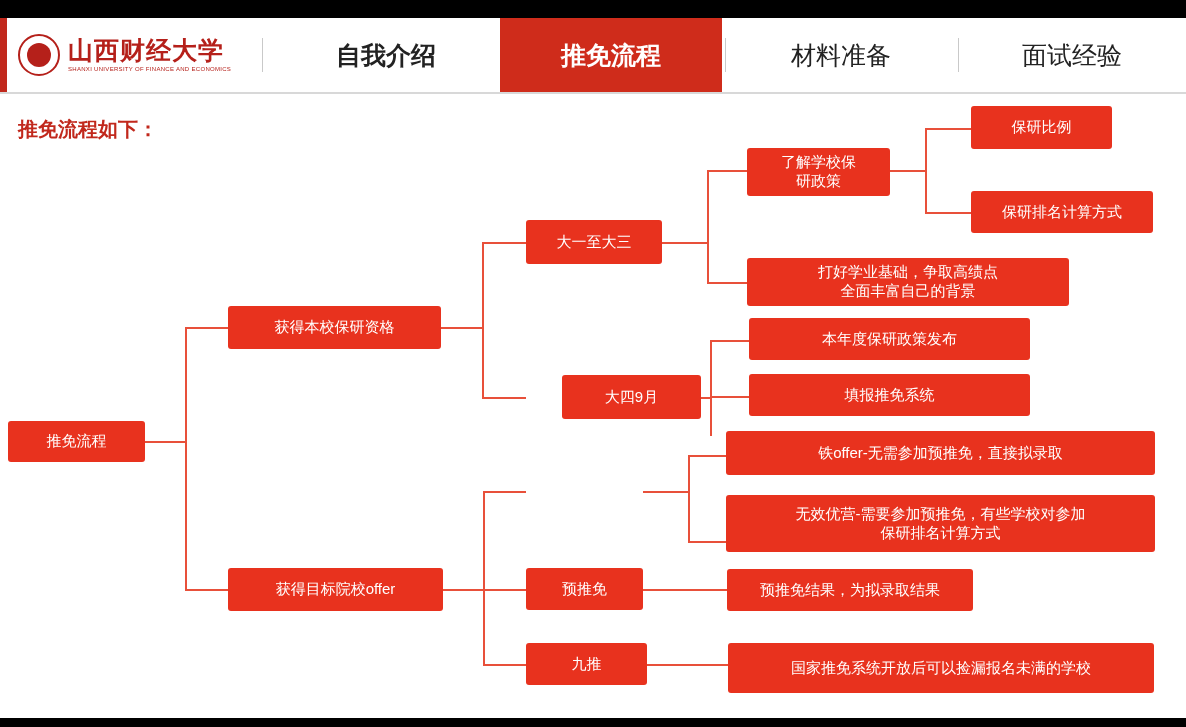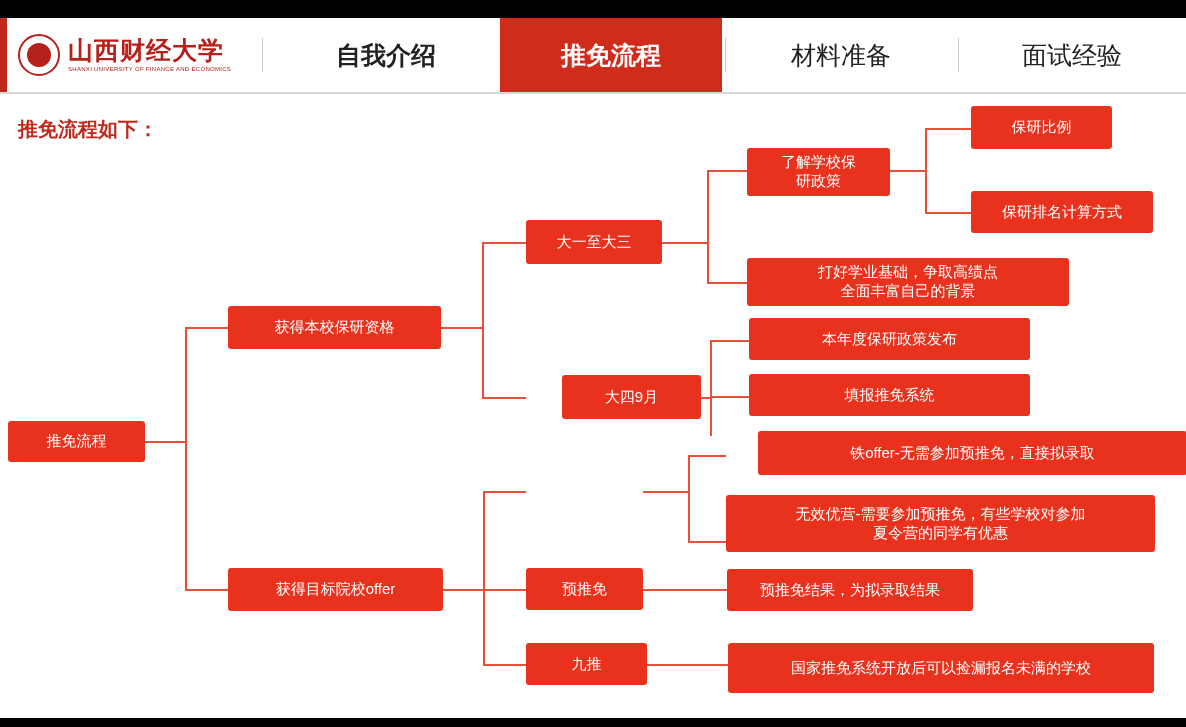--- a/index.html
+++ b/index.html
@@ -289,27 +289,27 @@
     </div>
 
     <div class="node" style="left:749px; top:300px; width:281px; height:42px;">
       <span>本年度保研政策发布</span>
     </div>
 
     <div class="node" style="left:749px; top:356px; width:281px; height:42px;">
       <span>填报推免系统</span>
     </div>
 
-    <div class="node" style="left:726px; top:413px; width:429px; height:44px;margin-left:32px;">
+    <div class="node" style="left:726px; top:413px; width:429px; height:44px;">
       <span>铁offer-无需参加预推免，直接拟录取</span>
     </div>
 
     <div class="node" style="left:726px; top:477px; width:429px; height:57px;">
       <span>无效优营-需要参加预推免，有些学校对参加
-夏令营的同学有优惠</span>
+保研排名计算方式</span>
     </div>
 
     <div class="node" style="left:727px; top:551px; width:246px; height:42px;">
       <span>预推免结果，为拟录取结果</span>
     </div>
 
     <div class="node" style="left:728px; top:625px; width:426px; height:50px;">
       <span>国家推免系统开放后可以捡漏报名未满的学校</span>
     </div>
 

